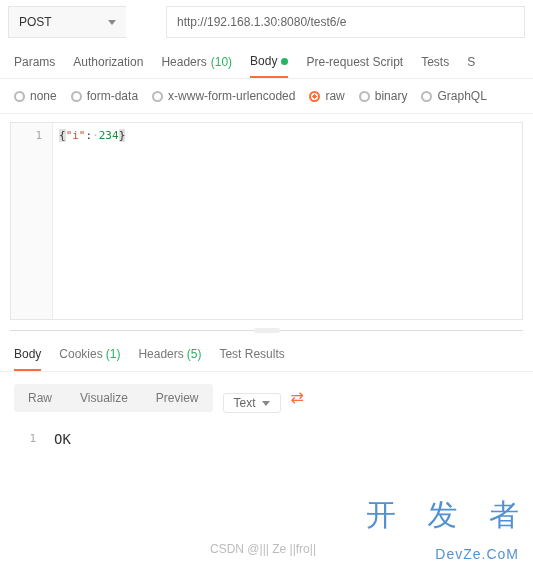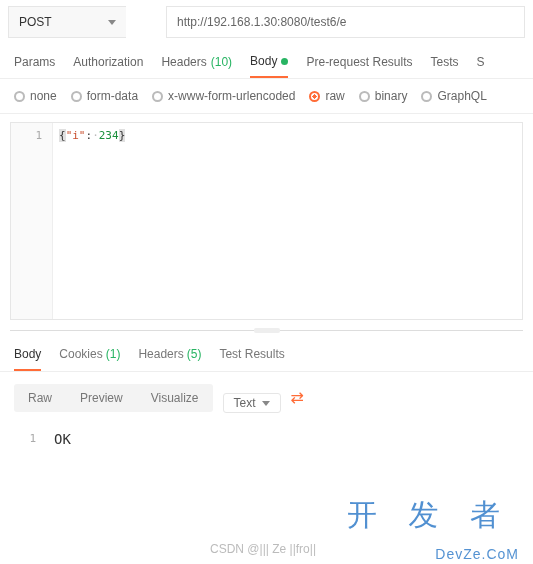--- a/index.html
+++ b/index.html
@@ -210,21 +210,21 @@
   }
   .chevron {
     width: 0; height: 0;
     border-left: 4px solid transparent;
     border-right: 4px solid transparent;
     border-top: 5px solid #888;
     display: inline-block;
   }
   .watermark1 {
     position: absolute;
-    right: 21px; bottom: 28px;
+    right: 2px; bottom: 28px;
     font-size: 30px;
     letter-spacing: 12px;
     color: rgba(51,125,201,0.85);
     font-weight: 400;
     pointer-events: none;
     font-family: "SimSun","Songti SC",serif;
   }
   .watermark2 {
     position: absolute;
     right: 14px; bottom: 2px;
@@ -259,21 +259,21 @@
   <div class="tab">Params</div>
   <div class="tab">Authorization</div>
   <div class="tab">
     <span>Headers</span>
     <span class="count">(10)</span>
   </div>
   <div class="tab active">
     <span>Body</span>
     <span class="dot"></span>
   </div>
-  <div class="tab">Pre-request Results</div>
+  <div class="tab">Pre-request Script</div>
   <div class="tab">Tests</div>
   <div class="tab">S</div>
 </div>
 
 <div class="radio-row">
   <div class="radio">
       <span class="radio-circle"></span>
       <span>none</span>
     </div>
   <div class="radio">
@@ -316,22 +316,22 @@
   <div class="resp-tab">
     <span>Headers</span>
     <span class="count">(5)</span>
   </div>
   <div class="resp-tab">Test Results</div>
 </div>
 
 <div class="view-row">
   <div class="view-group">
     <div class="view-btn">Raw</div>
+    <div class="view-btn">Visualize</div>
     <div class="view-btn">Preview</div>
-    <div class="view-btn">Visualize</div>
   </div>
   <div class="lang-select">
     <span>Text</span>
     <span class="chevron"></span>
   </div>
   <span class="wrap-icon">⇄</span>
 </div>
 
 <div class="resp-editor">
   <div class="resp-gutter">1</div>

